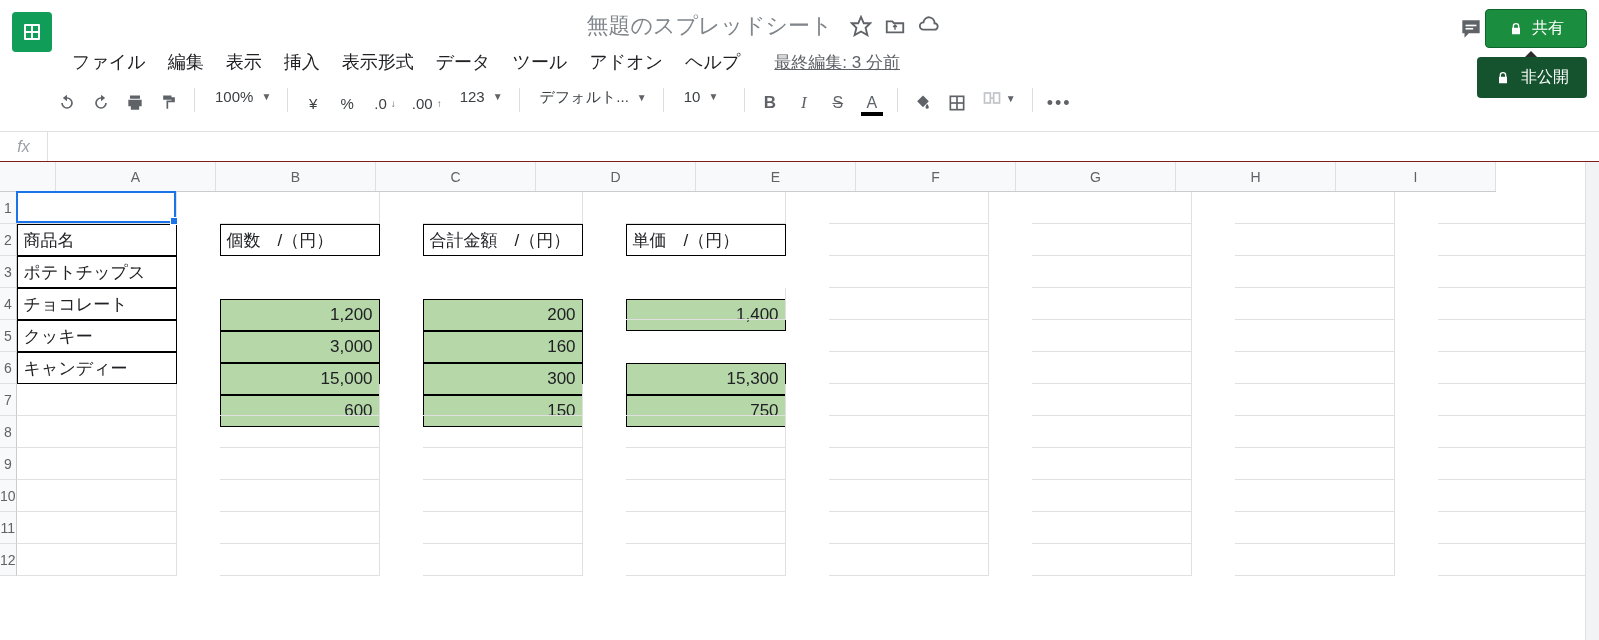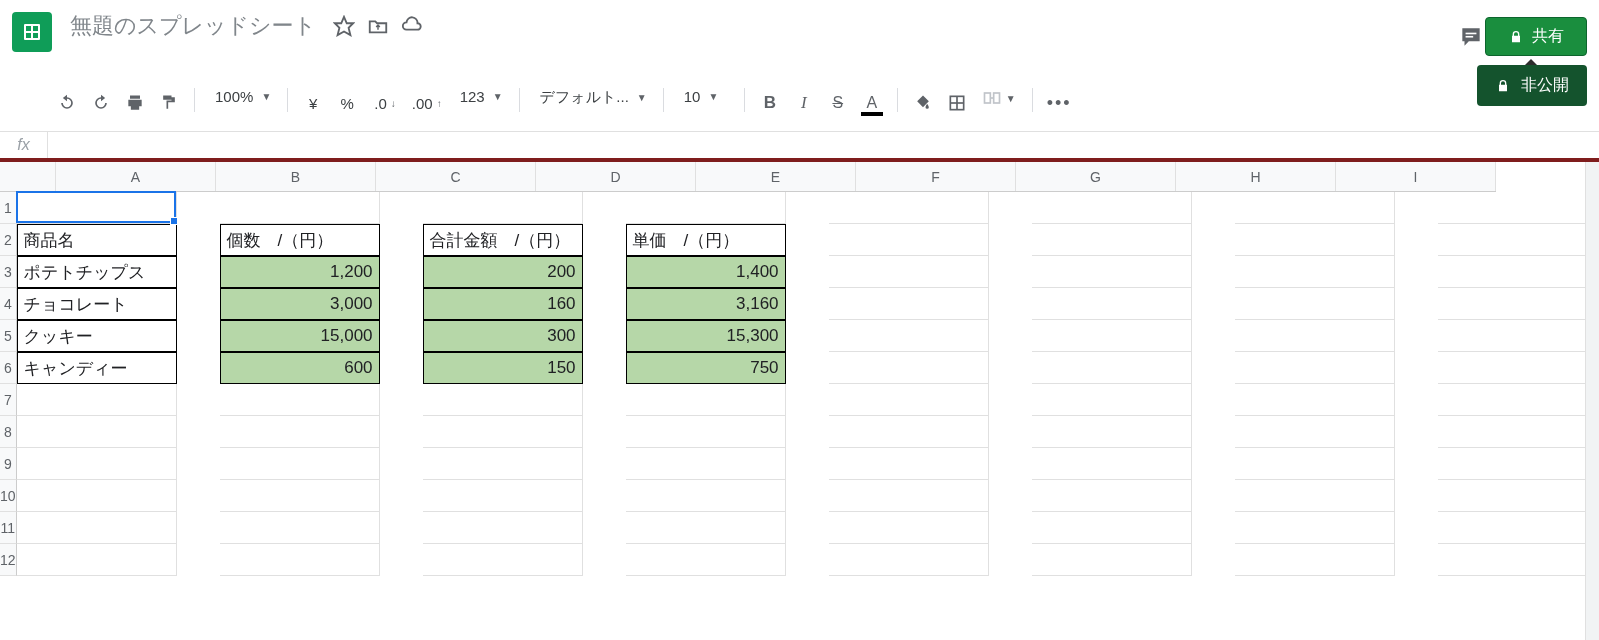--- a/index.html
+++ b/index.html
@@ -3,60 +3,60 @@
 <meta charset="utf-8">
 <style>
 * { box-sizing: border-box; margin: 0; padding: 0; }
 body { font-family: Arial, "Hiragino Sans", "Meiryo", sans-serif; font-size: 14px; color: #202124; overflow: hidden; width: 1599px; height: 640px; background: #fff; }
 
 
 .header { display: flex; align-items: flex-start; padding: 8px 12px 0 12px; height: 88px; }
 .logo { width: 40px; height: 40px; background: #0f9d58; border-radius: 4px; display: flex; align-items: center; justify-content: center; margin-right: 12px; margin-top: 4px; flex-shrink: 0; }
 .logo svg { width: 24px; height: 24px; }
 .title-area { flex: 1; }
-.title-row { display: flex; align-items: center; height: 36px; gap: 10px; }
+.title-row { display: flex; align-items: center; height: 36px; gap: 10px; justify-content: center; }
 .doc-title { font-size: 22px; color: #80868b; padding: 2px 6px; border-radius: 4px; }
 .title-icon { color: #5f6368; width: 24px; height: 24px; display: flex; align-items: center; justify-content: center; cursor: pointer; }
 .menu-row { display: flex; align-items: center; height: 36px; gap: 6px; }
 .menu-item { padding: 4px 8px; font-size: 18px; color: #202124; cursor: pointer; border-radius: 4px; }
 .last-edit { margin-left: 20px; font-size: 17px; color: #5f6368; text-decoration: underline; cursor: pointer; }
 
-.header-right { display: flex; align-items: center; margin-top: 9px; position: relative; }
+.header-right { display: flex; align-items: center; margin-top: 1px; position: relative; }
 .comments-icon { width: 28px; height: 28px; color: #5f6368; cursor: pointer; display:flex; align-items:center; justify-content:center; }
 .share-btn { background: #1a8e3e; border: 1px solid #0d652d; color: #fff; padding: 8px 22px; border-radius: 4px; font-size: 16px; font-weight: 500; display: flex; align-items: center; gap: 8px; cursor: pointer; }
 .share-btn svg { width: 16px; height: 16px; }
 .share-tooltip { position: absolute; top: 48px; right: 0; background: #14532d; color: #fff; padding: 10px 18px; font-size: 16px; border-radius: 4px; display: flex; align-items: center; gap: 10px; white-space: nowrap; }
 .share-tooltip::before { content: ""; position: absolute; top: -6px; right: 50px; border-left: 6px solid transparent; border-right: 6px solid transparent; border-bottom: 6px solid #2d2d2d; }
 
 
 .toolbar { display: flex; align-items: flex-start; height: 44px; padding: 0 12px 16px 52px; border-bottom: 1px solid #e0e0e0; gap: 4px; }
 .tb-btn { min-width: 30px; height: 30px; display: flex; align-items: center; justify-content: center; color: #5f6368; cursor: pointer; border-radius: 2px; padding: 0 4px; }
 .tb-sep { width: 1px; height: 24px; background: #dadce0; margin: 0 6px; }
 .tb-text { font-size: 15px; color: #3c4043; padding: 0 4px; }
 .tb-dd { display: flex; align-items: center; gap: 4px; padding: 0 6px; cursor: pointer; }
 .tb-dd .caret { font-size: 10px; color: #5f6368; }
 .text-color-btn { position: relative; }
 .text-color-underline { position: absolute; bottom: 2px; left: 4px; right: 4px; height: 4px; background: #000; }
 
 
-.formula-bar { display: flex; align-items: center; height: 30px; border-bottom: 4px solid #7f1d1d; }
+.formula-bar { display: flex; align-items: center; height: 30px; border-bottom: 1px solid #7f1d1d; }
 .fx-label { width: 48px; text-align: center; font-style: italic; color: #9aa0a6; font-size: 16px; border-right: 1px solid #e0e0e0; height: 100%; display:flex; align-items:center; justify-content:center; }
 .fx-input { flex: 1; border: none; outline: none; padding: 0 8px; font-size: 14px; height: 100%; }
 
 
 .grid { display: flex; height: calc(640px - 88px - 44px - 30px); }
 .corner { width: 56px; height: 30px; background: #f8f9fa; border-right: 1px solid #e0e0e0; border-bottom: 1px solid #ccc; }
 .col-headers { display: flex; height: 30px; background: #f8f9fa; border-bottom: 1px solid #ccc; }
 .col-h { width: 160px; text-align: center; font-size: 14px; color: #5f6368; border-right: 1px solid #e0e0e0; line-height: 30px; cursor: pointer; }
 .row-headers { width: 56px; background: #f8f9fa; }
 .row-h { height: 32px; text-align: center; font-size: 14px; color: #5f6368; border-right: 1px solid #ccc; border-bottom: 1px solid #e0e0e0; line-height: 32px; cursor: pointer; }
 .cells { position: relative; }
 .cell-row { display: flex; height: 32px; gap: 43px; }
 .cell { width: 160px; height: 32px; border-right: 1px solid #e0e0e0; border-bottom: 1px solid #e0e0e0; padding: 0 6px; font-size: 17px; display: flex; align-items: center; overflow: hidden; white-space: nowrap; }
-.cell.right { justify-content: flex-end; }
+.cell.right { justify-content: flex-end; margin-top: 43px; }
 .cell.bordered { border: 1px solid #000; }
 .cell.green { background: #b6d7a8; }
 .active-cell { position: absolute; border: 2px solid #1a73e8; pointer-events: none; }
 .active-handle { position: absolute; width: 8px; height: 8px; background: #1a73e8; border: 1px solid #fff; bottom: -4px; right: -4px; }
 
 .grid-top { display: flex; }
 .grid-body { display: flex; }
 .grid-right-edge { width: 14px; background: #f1f3f4; border-left: 1px solid #e0e0e0; }
 </style>
 </head>
@@ -85,20 +85,32 @@
             <path d="M3 7 h6 l2 2 h10 v10 H3 z"></path>
             <path d="M12 11 v5 M10 13 l2 -2 l2 2" stroke-width="1.6"></path>
           </svg>
       </span>
       <span class="title-icon">
         <svg width="22" height="22" viewBox="0 0 24 24" fill="none" stroke="#5f6368" stroke-width="2">
             <path d="M6 16 a4 4 0 0 1 0 -8 a6 6 0 0 1 12 1 a3.5 3.5 0 0 1 0 7 H6z"></path>
           </svg>
       </span>
     </div>
+    <div class="menu-row">
+      <span class="menu-item">ファイル</span>
+      <span class="menu-item">編集</span>
+      <span class="menu-item">表示</span>
+      <span class="menu-item">挿入</span>
+      <span class="menu-item">表示形式</span>
+      <span class="menu-item">データ</span>
+      <span class="menu-item">ツール</span>
+      <span class="menu-item">アドオン</span>
+      <span class="menu-item">ヘルプ</span>
+      <span class="last-edit">最終編集: 3 分前</span>
+    </div>
   </div>
   <div class="header-right">
     <span class="comments-icon">
       <svg width="26" height="26" viewBox="0 0 24 24" fill="#5f6368">
           <path d="M4 4 h16 v12 h-10 l-4 4 v-4 h-2 z"></path>
           <rect x="7" y="8" width="10" height="1.5" fill="#fff"></rect>
           <rect x="7" y="11" width="7" height="1.5" fill="#fff"></rect>
         </svg>
     </span>
     <button class="share-btn">
@@ -279,21 +291,20 @@
           <div class="cell"></div>
           <div class="cell"></div>
           <div class="cell"></div>
           <div class="cell"></div>
         </div>
 
         <div class="cell-row">
           <div class="cell bordered">チョコレート</div>
           <div class="cell bordered green right">3,000</div>
           <div class="cell bordered green right">160</div>
-          <div class="cell bordered green right">3,160</div>
           <div class="cell"></div>
           <div class="cell"></div>
           <div class="cell"></div>
           <div class="cell"></div>
           <div class="cell"></div>
         </div>
 
         <div class="cell-row">
           <div class="cell bordered">クッキー</div>
           <div class="cell bordered green right">15,000</div>

